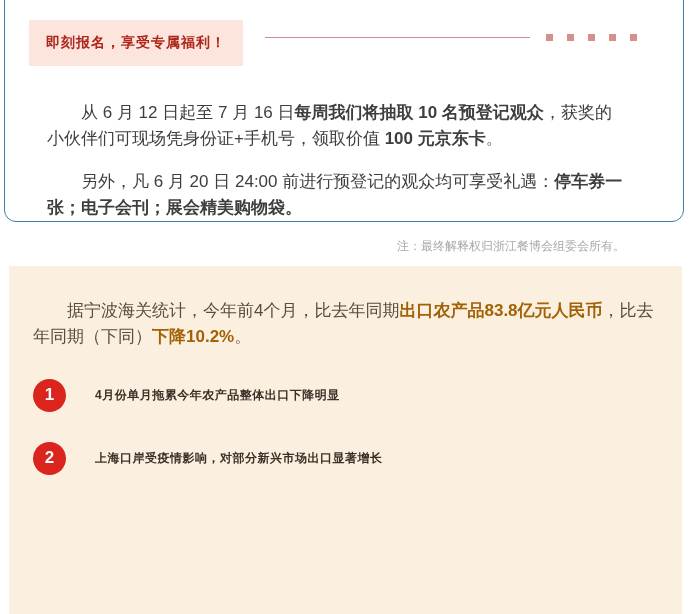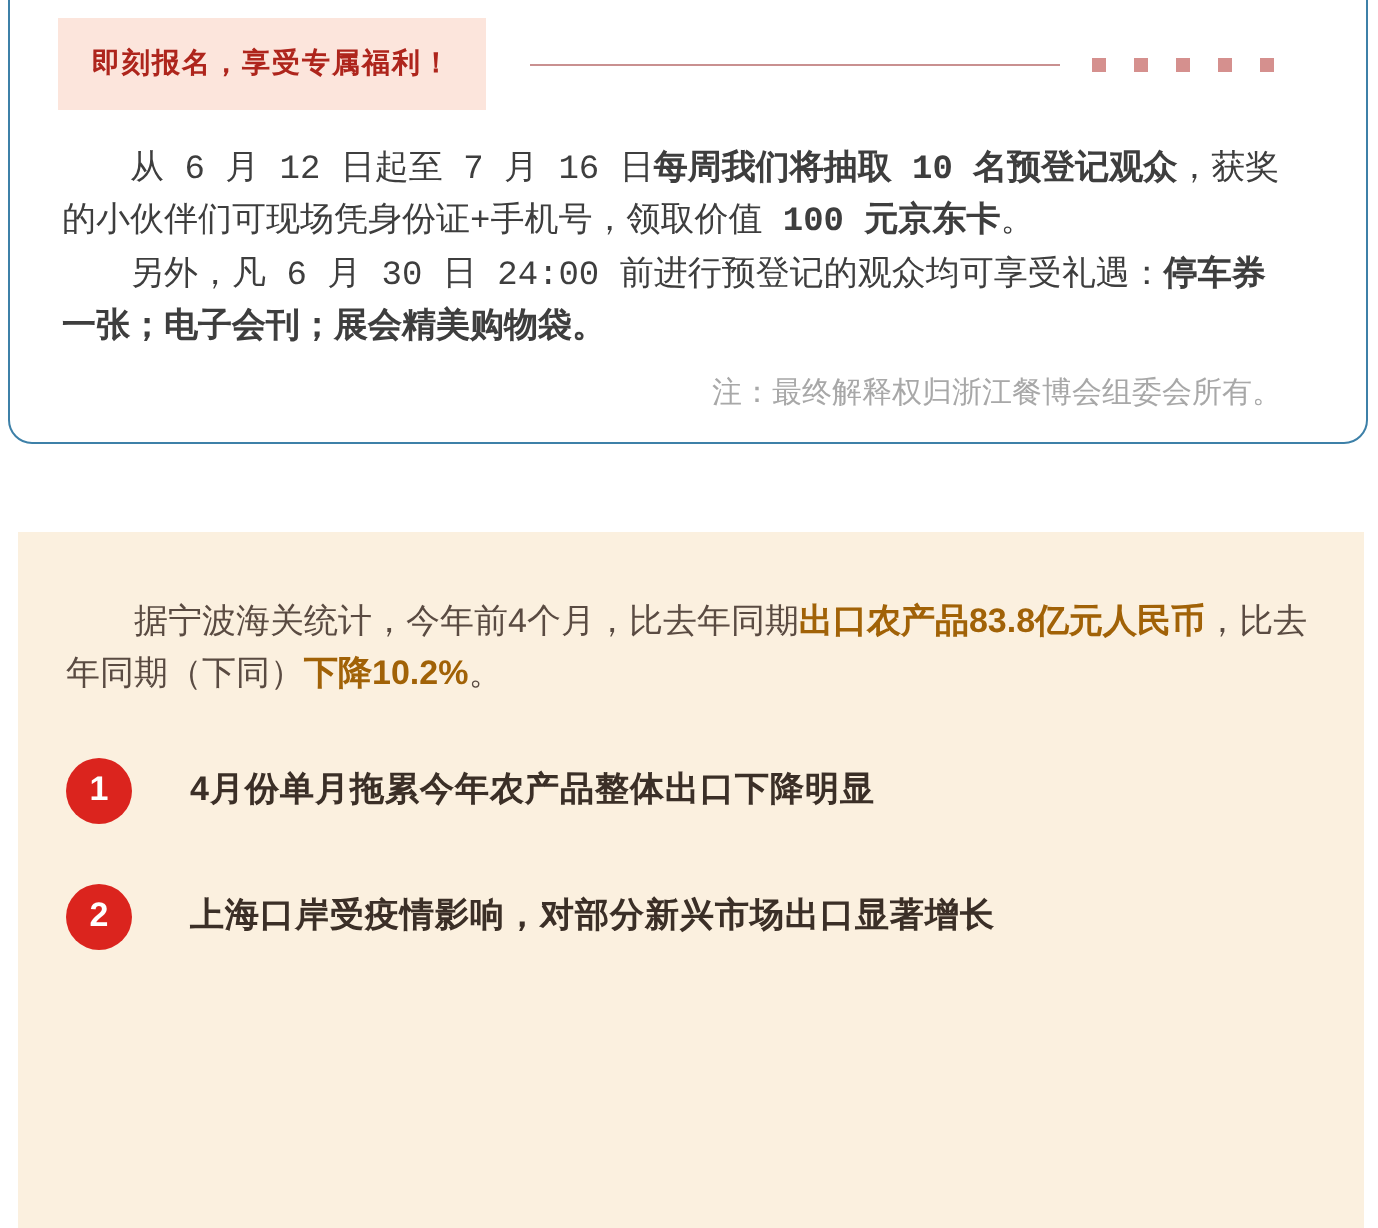--- a/index.html
+++ b/index.html
@@ -26,20 +26,21 @@
     margin: 22px 0 0 24px;
   }
   .promo-label {
     background: #fce5dc;
     color: #ae251c;
     font-size: 14px;
     font-weight: 700;
     padding: 14px 17px;
     letter-spacing: 1px;
     white-space: nowrap;
+    margin-top: 11px;
   }
   .promo-line {
     flex: 1;
     height: 1px;
     background: #c99090;
     margin: 0 16px 0 22px;
   }
   .promo-squares {
     display: flex;
     gap: 14px;
@@ -48,26 +49,26 @@
   .promo-squares .sq {
     width: 7px; height: 7px;
     background: #d5908e;
   }
   .promo-body {
     padding: 18px 42px 0 26px;
     font-size: 17px;
     line-height: 1.55;
     color: #3e3e3e;
   }
-  .promo-body p { margin: 0; text-indent: 2em; font-family: Liberation Mono, monospace; }
+  .promo-body p { margin: 16px; text-indent: 2em; }
   .promo-note {
     text-align: right;
     text-indent: 0 !important;
     color: #a8a8a8;
-    font-size: 15px;
+    font-size: 12px;
     margin-top: 8px !important;
   }
   .b { font-weight: 700; }
 
   
   .report {
     box-sizing: border-box;
     margin: 44px 7px 0 9px;
     min-height: 348px;
     background: #fbf0df;
@@ -93,21 +94,21 @@
     font-size: 17px;
     display: flex;
     align-items: center;
     justify-content: center;
     flex: 0 0 33px;
   }
   .item-heading .ht {
     margin-left: 29px;
     font-weight: 700;
     color: #3b2f27;
-    font-size: 17px;
+    font-size: 12px;
     letter-spacing: 0.5px;
   }
   .item-body { margin-bottom: 24px !important; }
 </style>
 </head>
 <body>
 
 <div class="page">
 
   <section class="promo-card">
@@ -120,21 +121,21 @@
         <span class="sq"></span>
         <span class="sq"></span>
         <span class="sq"></span>
       </div>
     </div>
     <div class="promo-body">
       <p>
         <span>从 6 月 12 日起至 7 月 16 日</span><span class="b">每周我们将抽取 10 名预登记观众</span><span>，获奖的小伙伴们可现场凭身份证+手机号，领取价值 </span><span class="b">100 元京东卡</span><span>。</span>
       </p>
       <p>
-        <span>另外，凡 6 月 30 日 24:00 前进行预登记的观众均可享受礼遇：</span><span class="b">停车券一张；电子会刊；展会精美购物袋。</span>
+        <span>另外，凡 6 月 20 日 24:00 前进行预登记的观众均可享受礼遇：</span><span class="b">停车券一张；电子会刊；展会精美购物袋。</span>
       </p>
       <p class="promo-note">注：最终解释权归浙江餐博会组委会所有。</p>
     </div>
   </section>
 
   <section class="report">
     <p class="intro">
       <span>据宁波海关统计，今年前4个月，比去年同期</span><span class="red">出口农产品83.8亿元人民币</span><span>，比去年同期（下同）</span><span class="red">下降10.2%</span><span>。</span>
     </p>
 

